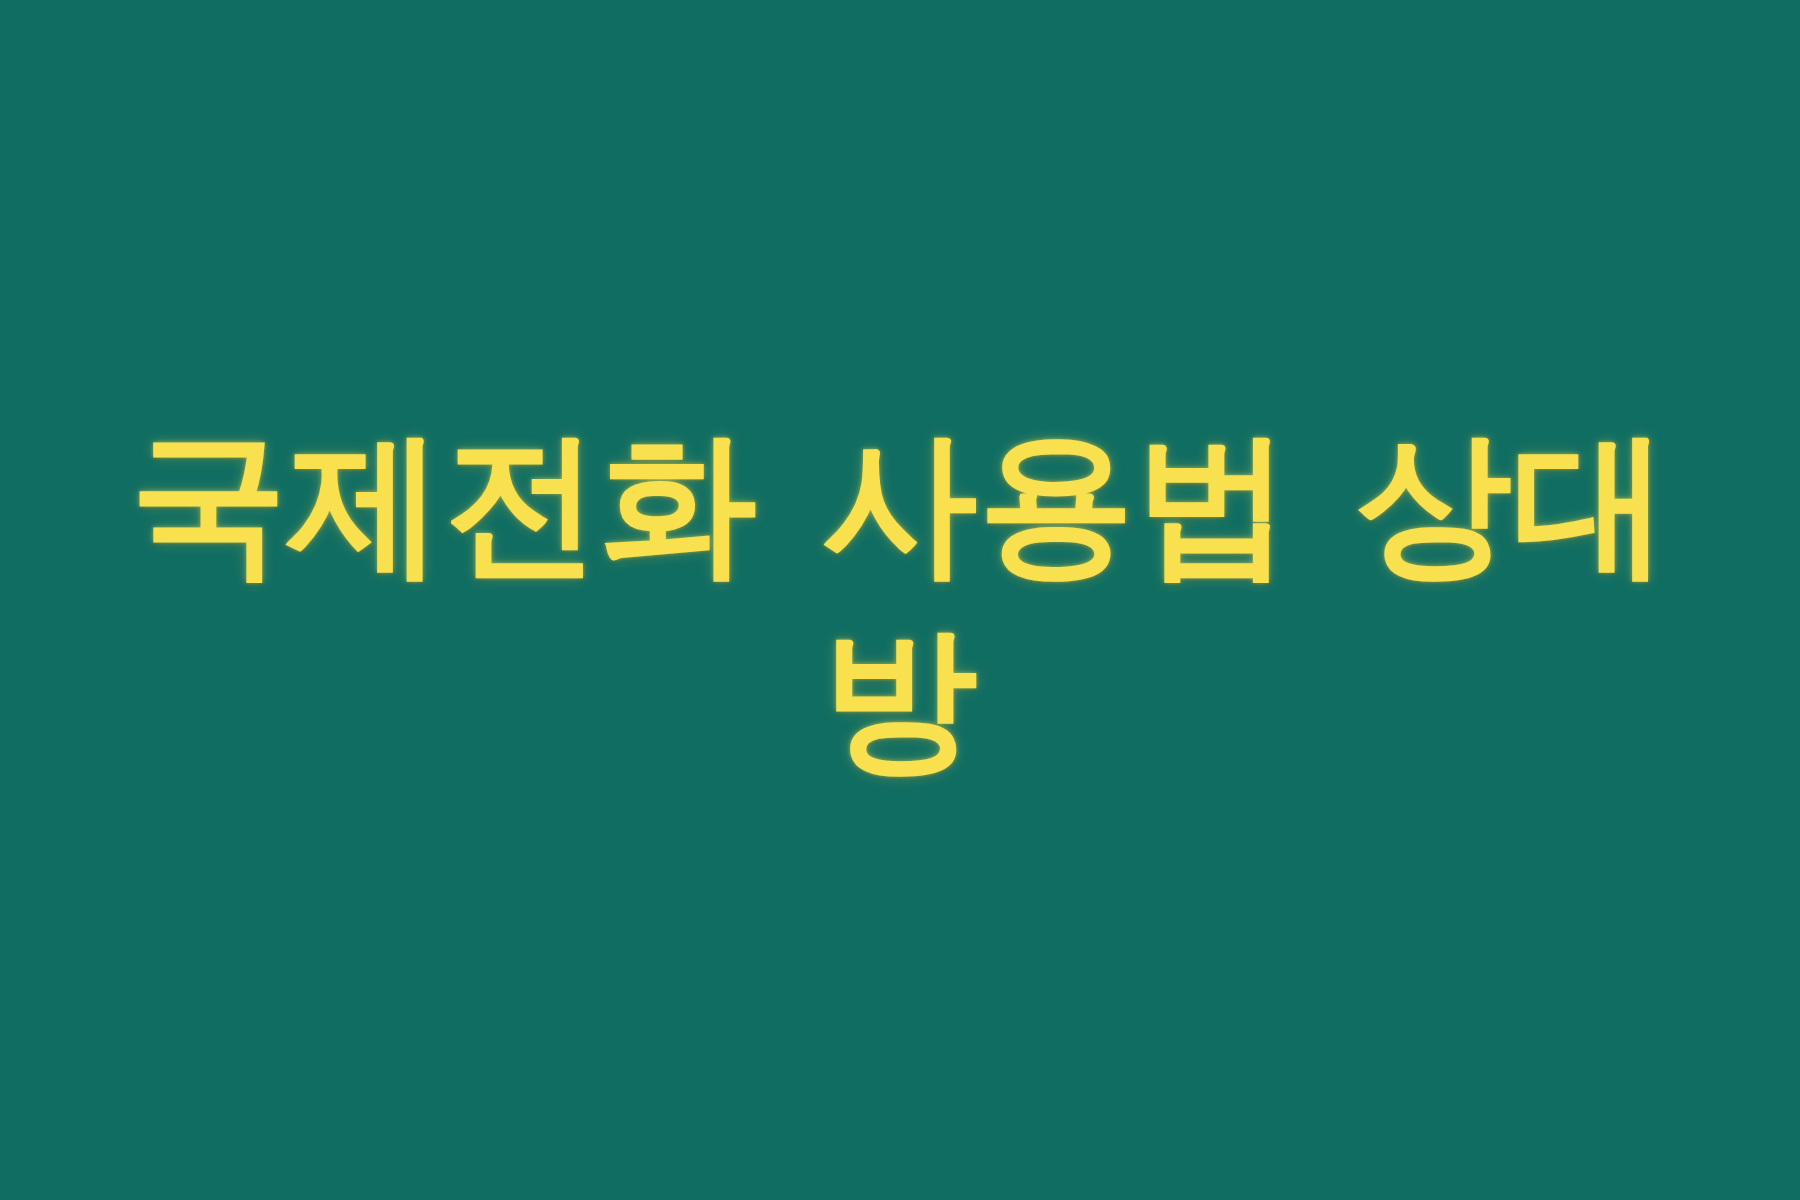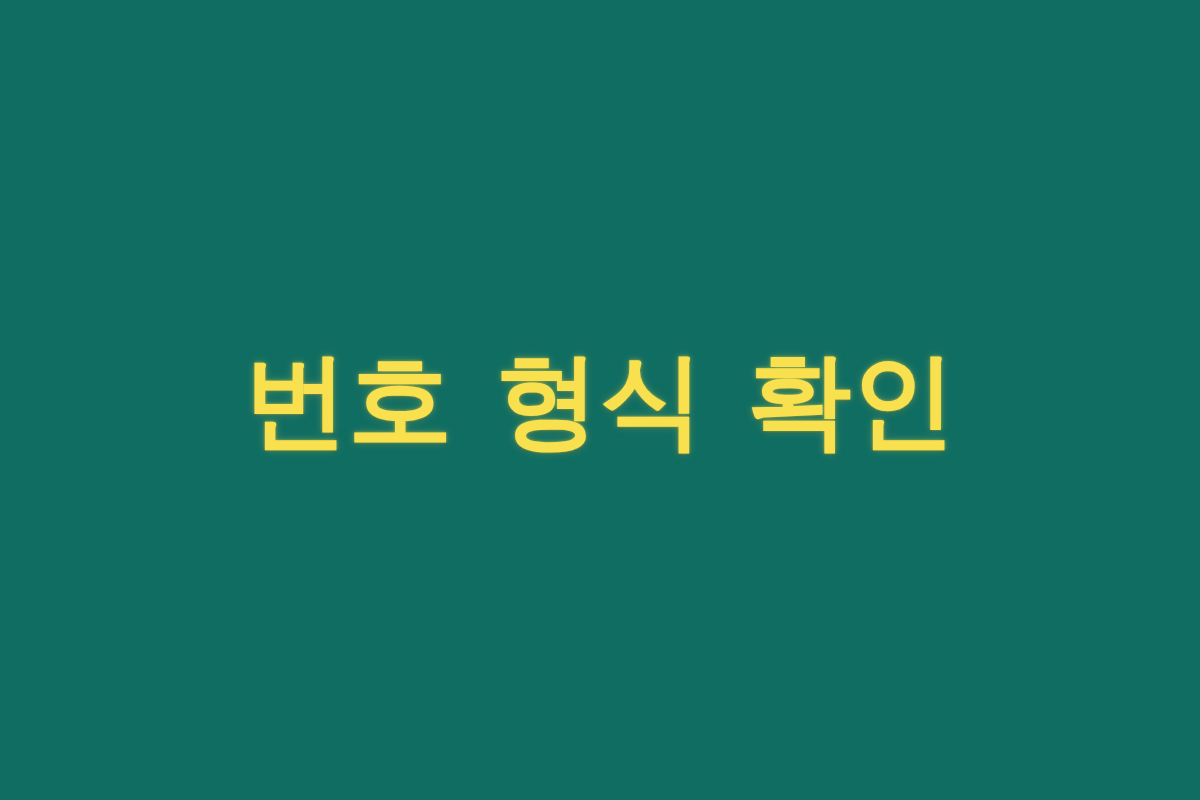--- a/index.html
+++ b/index.html
@@ -50,15 +50,15 @@
 
   .headline-line {
     display: block;
   }
 </style>
 </head>
 <body>
 
 <div id="banner" style="background: rgb(16, 109, 98);">
   <h1 id="headline" style="color: rgb(248, 224, 78);">
-    <span class="headline-line">번호 형식 확인</span>
+    <span class="headline-line">국제전화 사용법 상대방</span>
   </h1>
 </div>
 
 </body></html>

